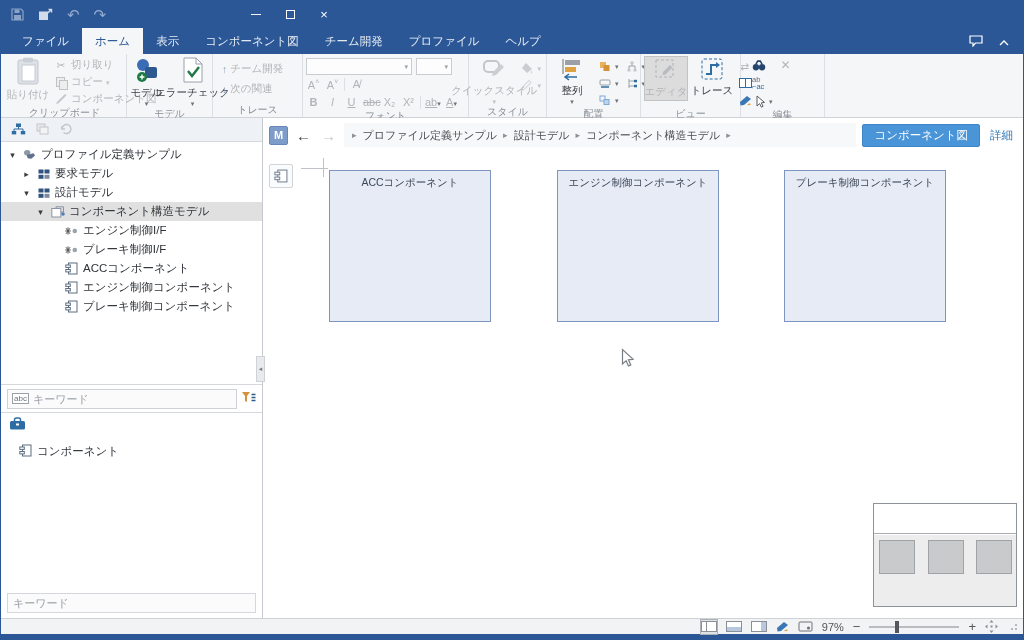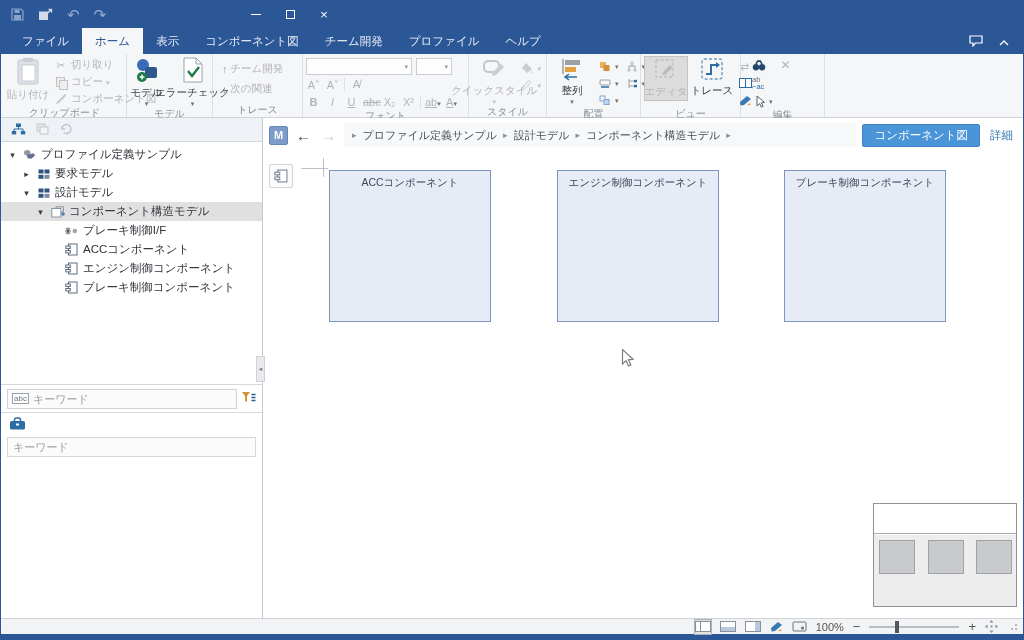--- a/index.html
+++ b/index.html
@@ -540,20 +540,30 @@
             <span class="tlabel">コンポーネント構造モデル</span>
           </div>
           <div class="trow" style="padding-left:48px">
             <span class="arr"></span>
             <span class="ticon">
               <svg width="13" height="10" viewBox="0 0 13 10">
                 <path d="M3 1.4v7.2M0.2 5h5.6M1 2.2l4 5.6M5 2.2l-4 5.6" stroke="#555" stroke-width="1"></path>
                 <circle cx="9.8" cy="5" r="2.3" fill="#9aa3af"></circle>
               </svg>
             </span>
+            <span class="tlabel">エンジン制御I/F</span>
+          </div>
+          <div class="trow" style="padding-left:48px">
+            <span class="arr"></span>
+            <span class="ticon">
+              <svg width="13" height="10" viewBox="0 0 13 10">
+                <path d="M3 1.4v7.2M0.2 5h5.6M1 2.2l4 5.6M5 2.2l-4 5.6" stroke="#555" stroke-width="1"></path>
+                <circle cx="9.8" cy="5" r="2.3" fill="#9aa3af"></circle>
+              </svg>
+            </span>
             <span class="tlabel">ブレーキ制御I/F</span>
           </div>
           <div class="trow" style="padding-left:48px">
             <span class="arr"></span>
             <span class="ticon">
               <svg width="13" height="13" viewBox="0 0 13 13">
                 <rect x="3.5" y="1" width="8.5" height="11" fill="#fff" stroke="#5d6c80"></rect>
                 <rect x="0.8" y="3" width="4.5" height="2.4" fill="#fff" stroke="#5d6c80"></rect>
                 <rect x="0.8" y="7.5" width="4.5" height="2.4" fill="#fff" stroke="#5d6c80"></rect>
               </svg>
@@ -593,20 +603,30 @@
               <path d="M10.5 3.5h4M10.5 6.5h4M10.5 9.5h4" stroke="#2e5c8a" stroke-width="1.3"></path>
             </svg></span>
       </div>
       <div class="toolbox-head">
         <span><svg width="17" height="13" viewBox="0 0 17 13">
               <rect x="1" y="4" width="15" height="8.5" rx="1.5" fill="#2e6da4"></rect>
               <path d="M5.5 4V2.8A1.8 1.8 0 0 1 7.3 1h2.4a1.8 1.8 0 0 1 1.8 1.8V4" fill="none" stroke="#2e6da4" stroke-width="1.5"></path>
               <rect x="7" y="6.5" width="3" height="2" fill="#fff"></rect>
             </svg></span>
       </div>
+      <div class="tb-list">
+          <div class="tb-item">
+            <span><svg width="13" height="13" viewBox="0 0 13 13">
+                <rect x="3.5" y="1" width="8.5" height="11" fill="#fff" stroke="#5d6c80"></rect>
+                <rect x="0.8" y="3" width="4.5" height="2.4" fill="#fff" stroke="#5d6c80"></rect>
+                <rect x="0.8" y="7.5" width="4.5" height="2.4" fill="#fff" stroke="#5d6c80"></rect>
+              </svg></span>
+            <span>コンポーネント</span>
+          </div>
+        </div>
       <div class="bottom-search">
         <input class="bsi" type="text" placeholder="キーワード" style="">
       </div>
     </div>
 
     <div class="collapse-handle">◂</div>
 
     <div class="canvas">
       <div class="canvas-topbar">
         <div class="m-btn">M</div>
@@ -683,21 +703,21 @@
           <path d="M1 7l7-6 4 3-7 6-3.5.5z" fill="#3a78b5"></path>
           <path d="M8 9.5q2.5-1.5 4-.5-1 2-4 .5z" fill="#e0a140"></path>
         </svg>
       </span>
     <span class="sb-ic">
         <svg width="15" height="11" viewBox="0 0 15 11">
           <rect x="1" y="1" width="13" height="9" rx="1" fill="none" stroke="#6f7377"></rect>
           <circle cx="10.5" cy="7" r="1.6" fill="#6f7377"></circle>
         </svg>
       </span>
-    <span class="zoom-label">100%</span>
+    <span class="zoom-label">97%</span>
     <span class="sb-pm">−</span>
     <span class="slider">
         <span class="track"></span>
         <span class="handle"></span>
       </span>
     <span class="sb-pm">+</span>
     <span class="sb-ic">
         <svg width="13" height="13" viewBox="0 0 13 13">
           <path d="M6.5 0l2 2.5h-4zM6.5 13l-2-2.5h4zM0 6.5l2.5-2v4zM13 6.5l-2.5 2v-4zM5.5 5.5h2v2h-2z" fill="#8b9096"></path>
         </svg>

